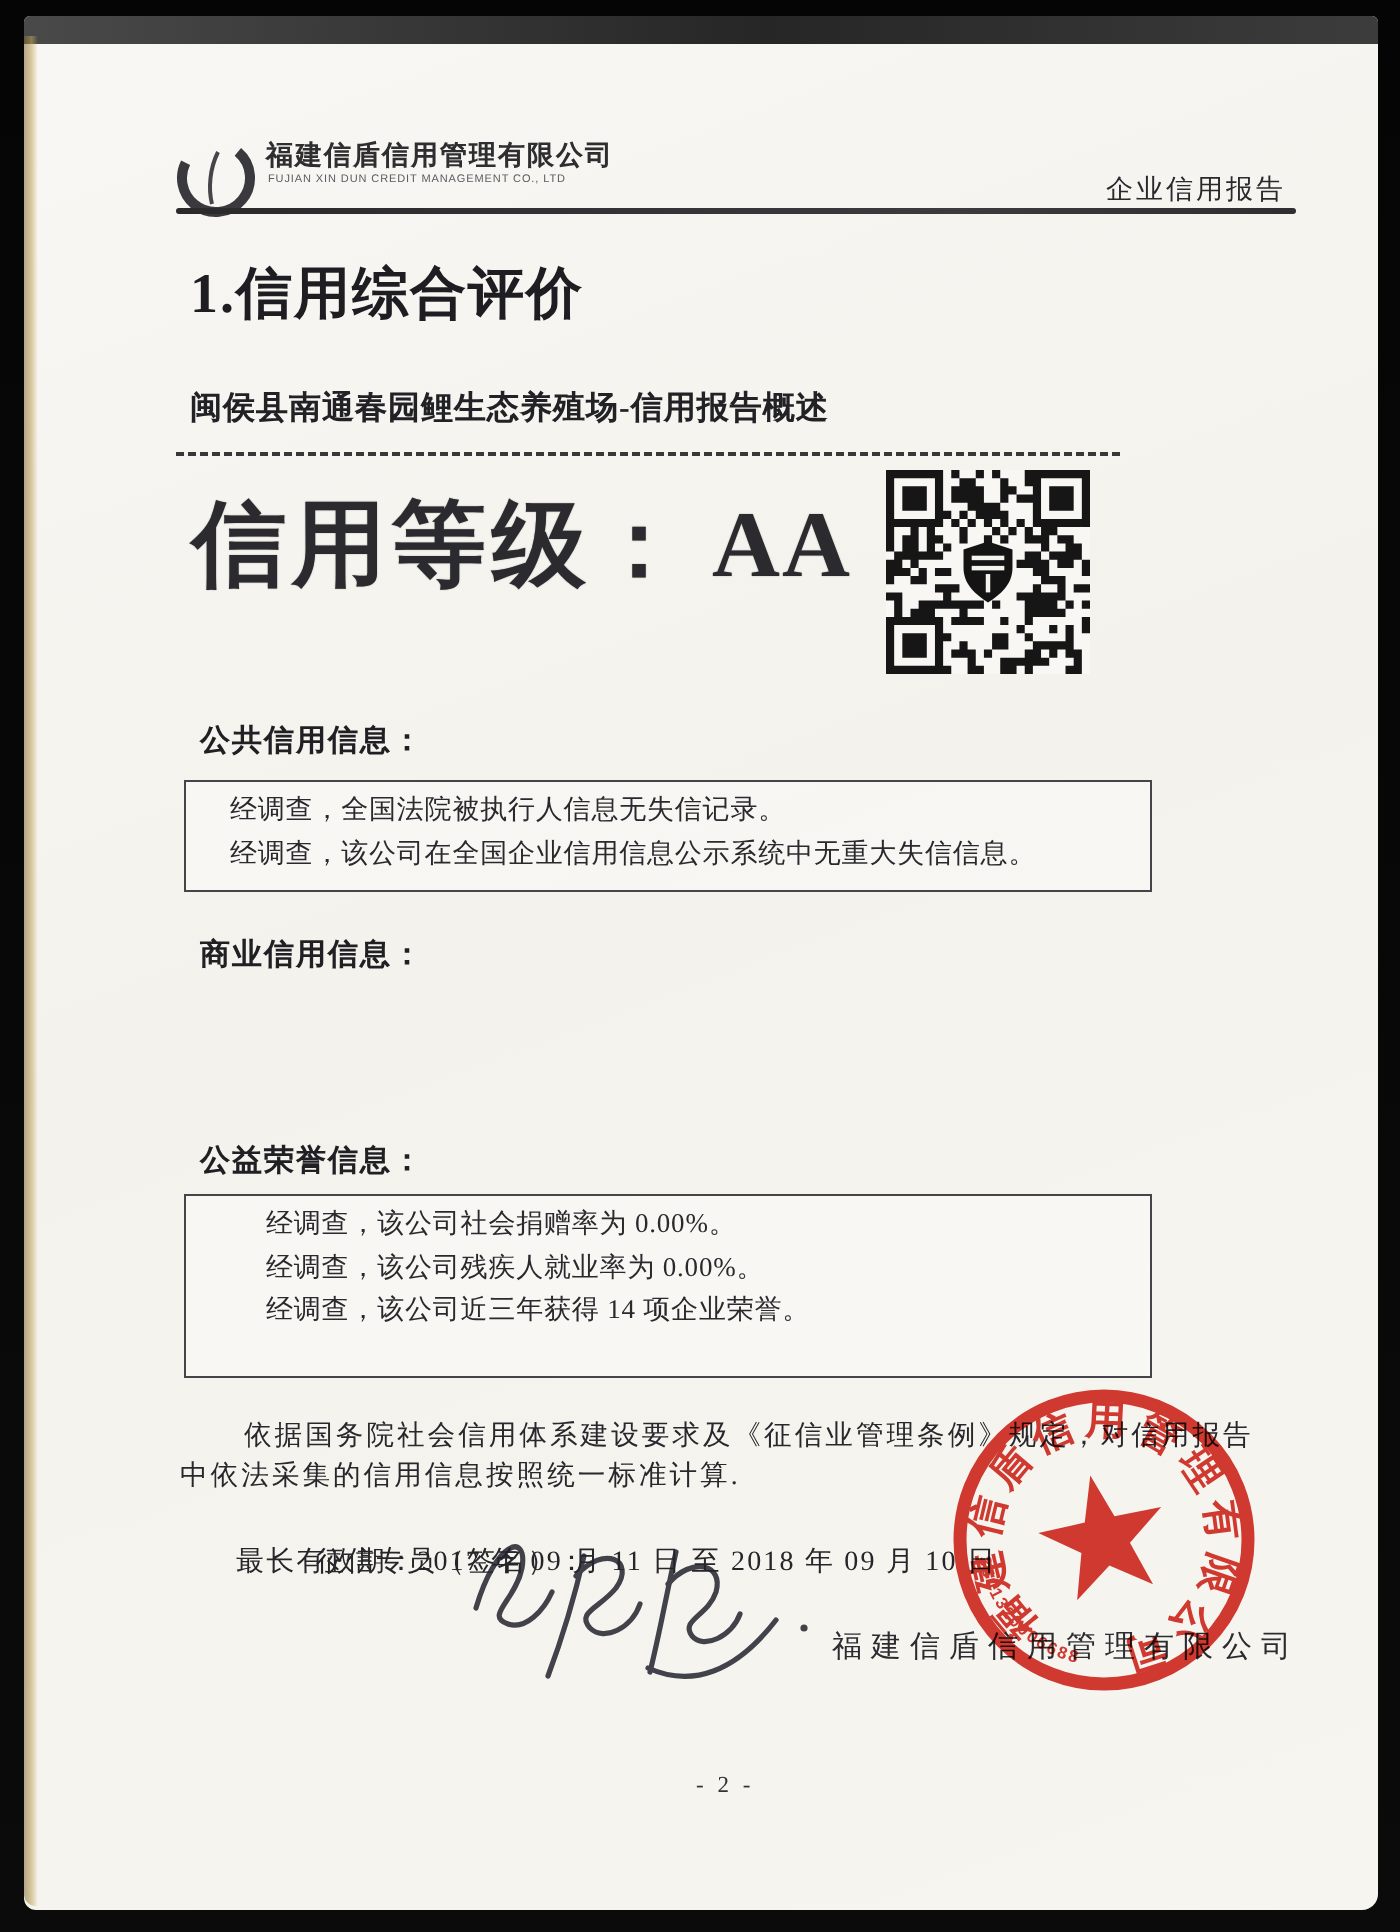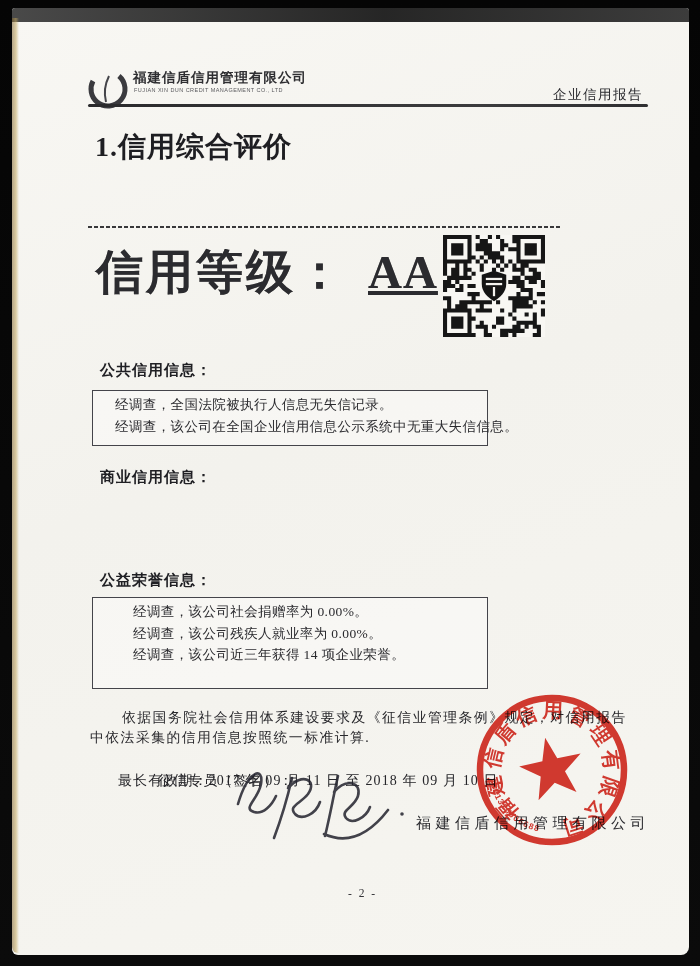--- a/index.html
+++ b/index.html
@@ -27,26 +27,26 @@
   .report-type{right:46px;top:78px;font-size:13.5px;font-weight:400;letter-spacing:1.5px;color:#2a2a2e;}
   .rule{left:76px;top:96px;width:560px;height:3px;
     background:linear-gradient(90deg,#2a2a2c,#3b3b3d 70%,#2f2f31);border-radius:2px;}
   
   .doc-title{left:83px;top:120px;font-size:28px;font-weight:700;letter-spacing:1px;color:#1e1e22;}
   .doc-subtitle{left:83px;top:186px;font-size:16px;font-weight:700;letter-spacing:.5px;color:#222226;}
   .dotted{left:76px;top:218px;width:474px;height:2px;
     background:repeating-linear-gradient(90deg,#38383a 0 4px,rgba(0,0,0,0) 4px 6px);}
   .rating{left:84px;top:233px;font-size:47px;font-weight:700;letter-spacing:3px;color:#2b2b2f;
     text-shadow:0 0 .6px rgba(20,20,20,.5);}
-  .rating .grade{margin-left:22px;letter-spacing:1px;text-decoration:underline;}
+  .rating .grade{margin-left:10px;letter-spacing:1px;}
   .qr{left:431px;top:227px;width:102px;height:102px;}
   
   .sec-head{font-size:15px;font-weight:700;letter-spacing:1px;color:#202024;}
   .h1{left:88px;top:353px;} .h2{left:88px;top:460px;} .h3{left:88px;top:563px;}
-  .info-box{left:80px;width:396px;border:1.3px solid #44444a;background:rgba(255,255,255,.35);
+  .info-box{left:80px;width:484px;border:1.3px solid #44444a;background:rgba(255,255,255,.35);
     padding:3px 0 0 22px;box-sizing:border-box;font-size:13.5px;letter-spacing:.4px;color:#2a2a2e;}
   .b1{top:382px;height:56px;line-height:22px;}
   .b2{top:484px;height:56px;line-height:22px;}
   .b3{top:589px;height:92px;line-height:21.5px;padding-left:40px;}
   .info-box div{white-space:nowrap;}
   
   .statement{left:78px;top:700px;width:552px;font-size:13.8px;letter-spacing:1.5px;
     line-height:19.5px;color:#28282c;}
   .statement .ln1{text-indent:32px;white-space:nowrap;}
   .statement .ln2{white-space:nowrap;}
@@ -70,20 +70,21 @@
     <svg class="abs" style="left:73px;top:58px" width="46" height="46" viewBox="0 0 46 46">
       <circle cx="23" cy="23" r="17" fill="none" stroke="#3a3a3e" stroke-width="5" stroke-dasharray="76 31" transform="rotate(-50 23 23)"></circle>
       <path d="M24 10 C20 18 19 28 21 36" fill="none" stroke="#45454a" stroke-width="2"></path>
     </svg>
     <div class="abs logo-cn">福建信盾信用管理有限公司</div>
     <div class="abs logo-en">FUJIAN XIN DUN CREDIT MANAGEMENT CO., LTD</div>
     <div class="abs report-type">企业信用报告</div>
     <div class="abs rule"></div>
 
     <div class="abs doc-title">1.信用综合评价</div>
+    <div class="abs doc-subtitle">闽侯县南通春园鲤生态养殖场-信用报告概述</div>
     <div class="abs dotted"></div>
 
     <div class="abs rating">
       <span>信用等级：</span><span class="grade">AA</span>
     </div>
     <svg class="abs qr" viewBox="0 0 100 100">
       <rect x="0" y="0" width="100" height="100" fill="#f8f7f3"></rect>
       <g class="qr-modules" fill="#161616">
           <path d="M0 0h4v4h-4zM4 0h4v4h-4zM8 0h4v4h-4zM12 0h4v4h-4zM16 0h4v4h-4zM20 0h4v4h-4zM24 0h4v4h-4zM32 0h4v4h-4zM44 0h4v4h-4zM52 0h4v4h-4zM68 0h4v4h-4zM72 0h4v4h-4zM76 0h4v4h-4zM80 0h4v4h-4zM84 0h4v4h-4zM88 0h4v4h-4zM92 0h4v4h-4zM96 0h4v4h-4zM0 4h4v4h-4zM24 4h4v4h-4zM36 4h4v4h-4zM40 4h4v4h-4zM56 4h4v4h-4zM68 4h4v4h-4zM72 4h4v4h-4zM96 4h4v4h-4zM0 8h4v4h-4zM8 8h4v4h-4zM12 8h4v4h-4zM16 8h4v4h-4zM24 8h4v4h-4zM32 8h4v4h-4zM36 8h4v4h-4zM40 8h4v4h-4zM44 8h4v4h-4zM56 8h4v4h-4zM60 8h4v4h-4zM72 8h4v4h-4zM80 8h4v4h-4zM84 8h4v4h-4zM88 8h4v4h-4zM96 8h4v4h-4zM0 12h4v4h-4zM8 12h4v4h-4zM12 12h4v4h-4zM16 12h4v4h-4zM24 12h4v4h-4zM32 12h4v4h-4zM36 12h4v4h-4zM40 12h4v4h-4zM44 12h4v4h-4zM56 12h4v4h-4zM64 12h4v4h-4zM68 12h4v4h-4zM72 12h4v4h-4zM80 12h4v4h-4zM84 12h4v4h-4zM88 12h4v4h-4zM96 12h4v4h-4zM0 16h4v4h-4zM8 16h4v4h-4zM12 16h4v4h-4zM16 16h4v4h-4zM24 16h4v4h-4zM40 16h4v4h-4zM44 16h4v4h-4zM48 16h4v4h-4zM52 16h4v4h-4zM72 16h4v4h-4zM80 16h4v4h-4zM84 16h4v4h-4zM88 16h4v4h-4zM96 16h4v4h-4zM0 20h4v4h-4zM24 20h4v4h-4zM28 20h4v4h-4zM36 20h4v4h-4zM44 20h4v4h-4zM48 20h4v4h-4zM52 20h4v4h-4zM56 20h4v4h-4zM72 20h4v4h-4zM96 20h4v4h-4zM0 24h4v4h-4zM4 24h4v4h-4zM8 24h4v4h-4zM12 24h4v4h-4zM16 24h4v4h-4zM20 24h4v4h-4zM24 24h4v4h-4zM32 24h4v4h-4zM40 24h4v4h-4zM48 24h4v4h-4zM56 24h4v4h-4zM64 24h4v4h-4zM72 24h4v4h-4zM76 24h4v4h-4zM80 24h4v4h-4zM84 24h4v4h-4zM88 24h4v4h-4zM92 24h4v4h-4zM96 24h4v4h-4zM0 28h4v4h-4zM12 28h4v4h-4zM20 28h4v4h-4zM36 28h4v4h-4zM52 28h4v4h-4zM60 28h4v4h-4zM68 28h4v4h-4zM76 28h4v4h-4zM80 28h4v4h-4zM0 32h4v4h-4zM8 32h4v4h-4zM12 32h4v4h-4zM20 32h4v4h-4zM24 32h4v4h-4zM36 32h4v4h-4zM48 32h4v4h-4zM56 32h4v4h-4zM68 32h4v4h-4zM72 32h4v4h-4zM76 32h4v4h-4zM84 32h4v4h-4zM88 32h4v4h-4zM0 36h4v4h-4zM8 36h4v4h-4zM12 36h4v4h-4zM20 36h4v4h-4zM28 36h4v4h-4zM76 36h4v4h-4zM88 36h4v4h-4zM92 36h4v4h-4zM4 40h4v4h-4zM8 40h4v4h-4zM12 40h4v4h-4zM16 40h4v4h-4zM20 40h4v4h-4zM24 40h4v4h-4zM68 40h4v4h-4zM72 40h4v4h-4zM80 40h4v4h-4zM84 40h4v4h-4zM88 40h4v4h-4zM92 40h4v4h-4zM0 44h4v4h-4zM4 44h4v4h-4zM12 44h4v4h-4zM64 44h4v4h-4zM68 44h4v4h-4zM72 44h4v4h-4zM76 44h4v4h-4zM84 44h4v4h-4zM88 44h4v4h-4zM96 44h4v4h-4zM0 48h4v4h-4zM4 48h4v4h-4zM8 48h4v4h-4zM16 48h4v4h-4zM24 48h4v4h-4zM28 48h4v4h-4zM72 48h4v4h-4zM76 48h4v4h-4zM96 48h4v4h-4zM0 52h4v4h-4zM12 52h4v4h-4zM16 52h4v4h-4zM76 52h4v4h-4zM80 52h4v4h-4zM84 52h4v4h-4zM24 56h4v4h-4zM28 56h4v4h-4zM32 56h4v4h-4zM72 56h4v4h-4zM84 56h4v4h-4zM92 56h4v4h-4zM96 56h4v4h-4zM0 60h4v4h-4zM4 60h4v4h-4zM28 60h4v4h-4zM64 60h4v4h-4zM68 60h4v4h-4zM72 60h4v4h-4zM76 60h4v4h-4zM80 60h4v4h-4zM84 60h4v4h-4zM4 64h4v4h-4zM16 64h4v4h-4zM20 64h4v4h-4zM24 64h4v4h-4zM28 64h4v4h-4zM32 64h4v4h-4zM36 64h4v4h-4zM40 64h4v4h-4zM44 64h4v4h-4zM52 64h4v4h-4zM68 64h4v4h-4zM72 64h4v4h-4zM76 64h4v4h-4zM80 64h4v4h-4zM88 64h4v4h-4zM96 64h4v4h-4zM4 68h4v4h-4zM12 68h4v4h-4zM16 68h4v4h-4zM20 68h4v4h-4zM36 68h4v4h-4zM68 68h4v4h-4zM72 68h4v4h-4zM76 68h4v4h-4zM80 68h4v4h-4zM84 68h4v4h-4zM0 72h4v4h-4zM4 72h4v4h-4zM8 72h4v4h-4zM12 72h4v4h-4zM16 72h4v4h-4zM20 72h4v4h-4zM24 72h4v4h-4zM32 72h4v4h-4zM36 72h4v4h-4zM40 72h4v4h-4zM44 72h4v4h-4zM56 72h4v4h-4zM68 72h4v4h-4zM96 72h4v4h-4zM0 76h4v4h-4zM24 76h4v4h-4zM64 76h4v4h-4zM80 76h4v4h-4zM88 76h4v4h-4zM96 76h4v4h-4zM0 80h4v4h-4zM8 80h4v4h-4zM12 80h4v4h-4zM16 80h4v4h-4zM24 80h4v4h-4zM28 80h4v4h-4zM52 80h4v4h-4zM56 80h4v4h-4zM68 80h4v4h-4zM88 80h4v4h-4zM0 84h4v4h-4zM8 84h4v4h-4zM12 84h4v4h-4zM16 84h4v4h-4zM24 84h4v4h-4zM36 84h4v4h-4zM52 84h4v4h-4zM56 84h4v4h-4zM72 84h4v4h-4zM76 84h4v4h-4zM80 84h4v4h-4zM84 84h4v4h-4zM88 84h4v4h-4zM0 88h4v4h-4zM8 88h4v4h-4zM12 88h4v4h-4zM16 88h4v4h-4zM24 88h4v4h-4zM32 88h4v4h-4zM36 88h4v4h-4zM40 88h4v4h-4zM48 88h4v4h-4zM68 88h4v4h-4zM72 88h4v4h-4zM80 88h4v4h-4zM88 88h4v4h-4zM92 88h4v4h-4zM0 92h4v4h-4zM24 92h4v4h-4zM40 92h4v4h-4zM56 92h4v4h-4zM60 92h4v4h-4zM64 92h4v4h-4zM68 92h4v4h-4zM72 92h4v4h-4zM76 92h4v4h-4zM92 92h4v4h-4zM0 96h4v4h-4zM4 96h4v4h-4zM8 96h4v4h-4zM12 96h4v4h-4zM16 96h4v4h-4zM20 96h4v4h-4zM24 96h4v4h-4zM28 96h4v4h-4zM40 96h4v4h-4zM44 96h4v4h-4zM56 96h4v4h-4zM60 96h4v4h-4zM68 96h4v4h-4zM88 96h4v4h-4zM92 96h4v4h-4z"></path>
         </g>

